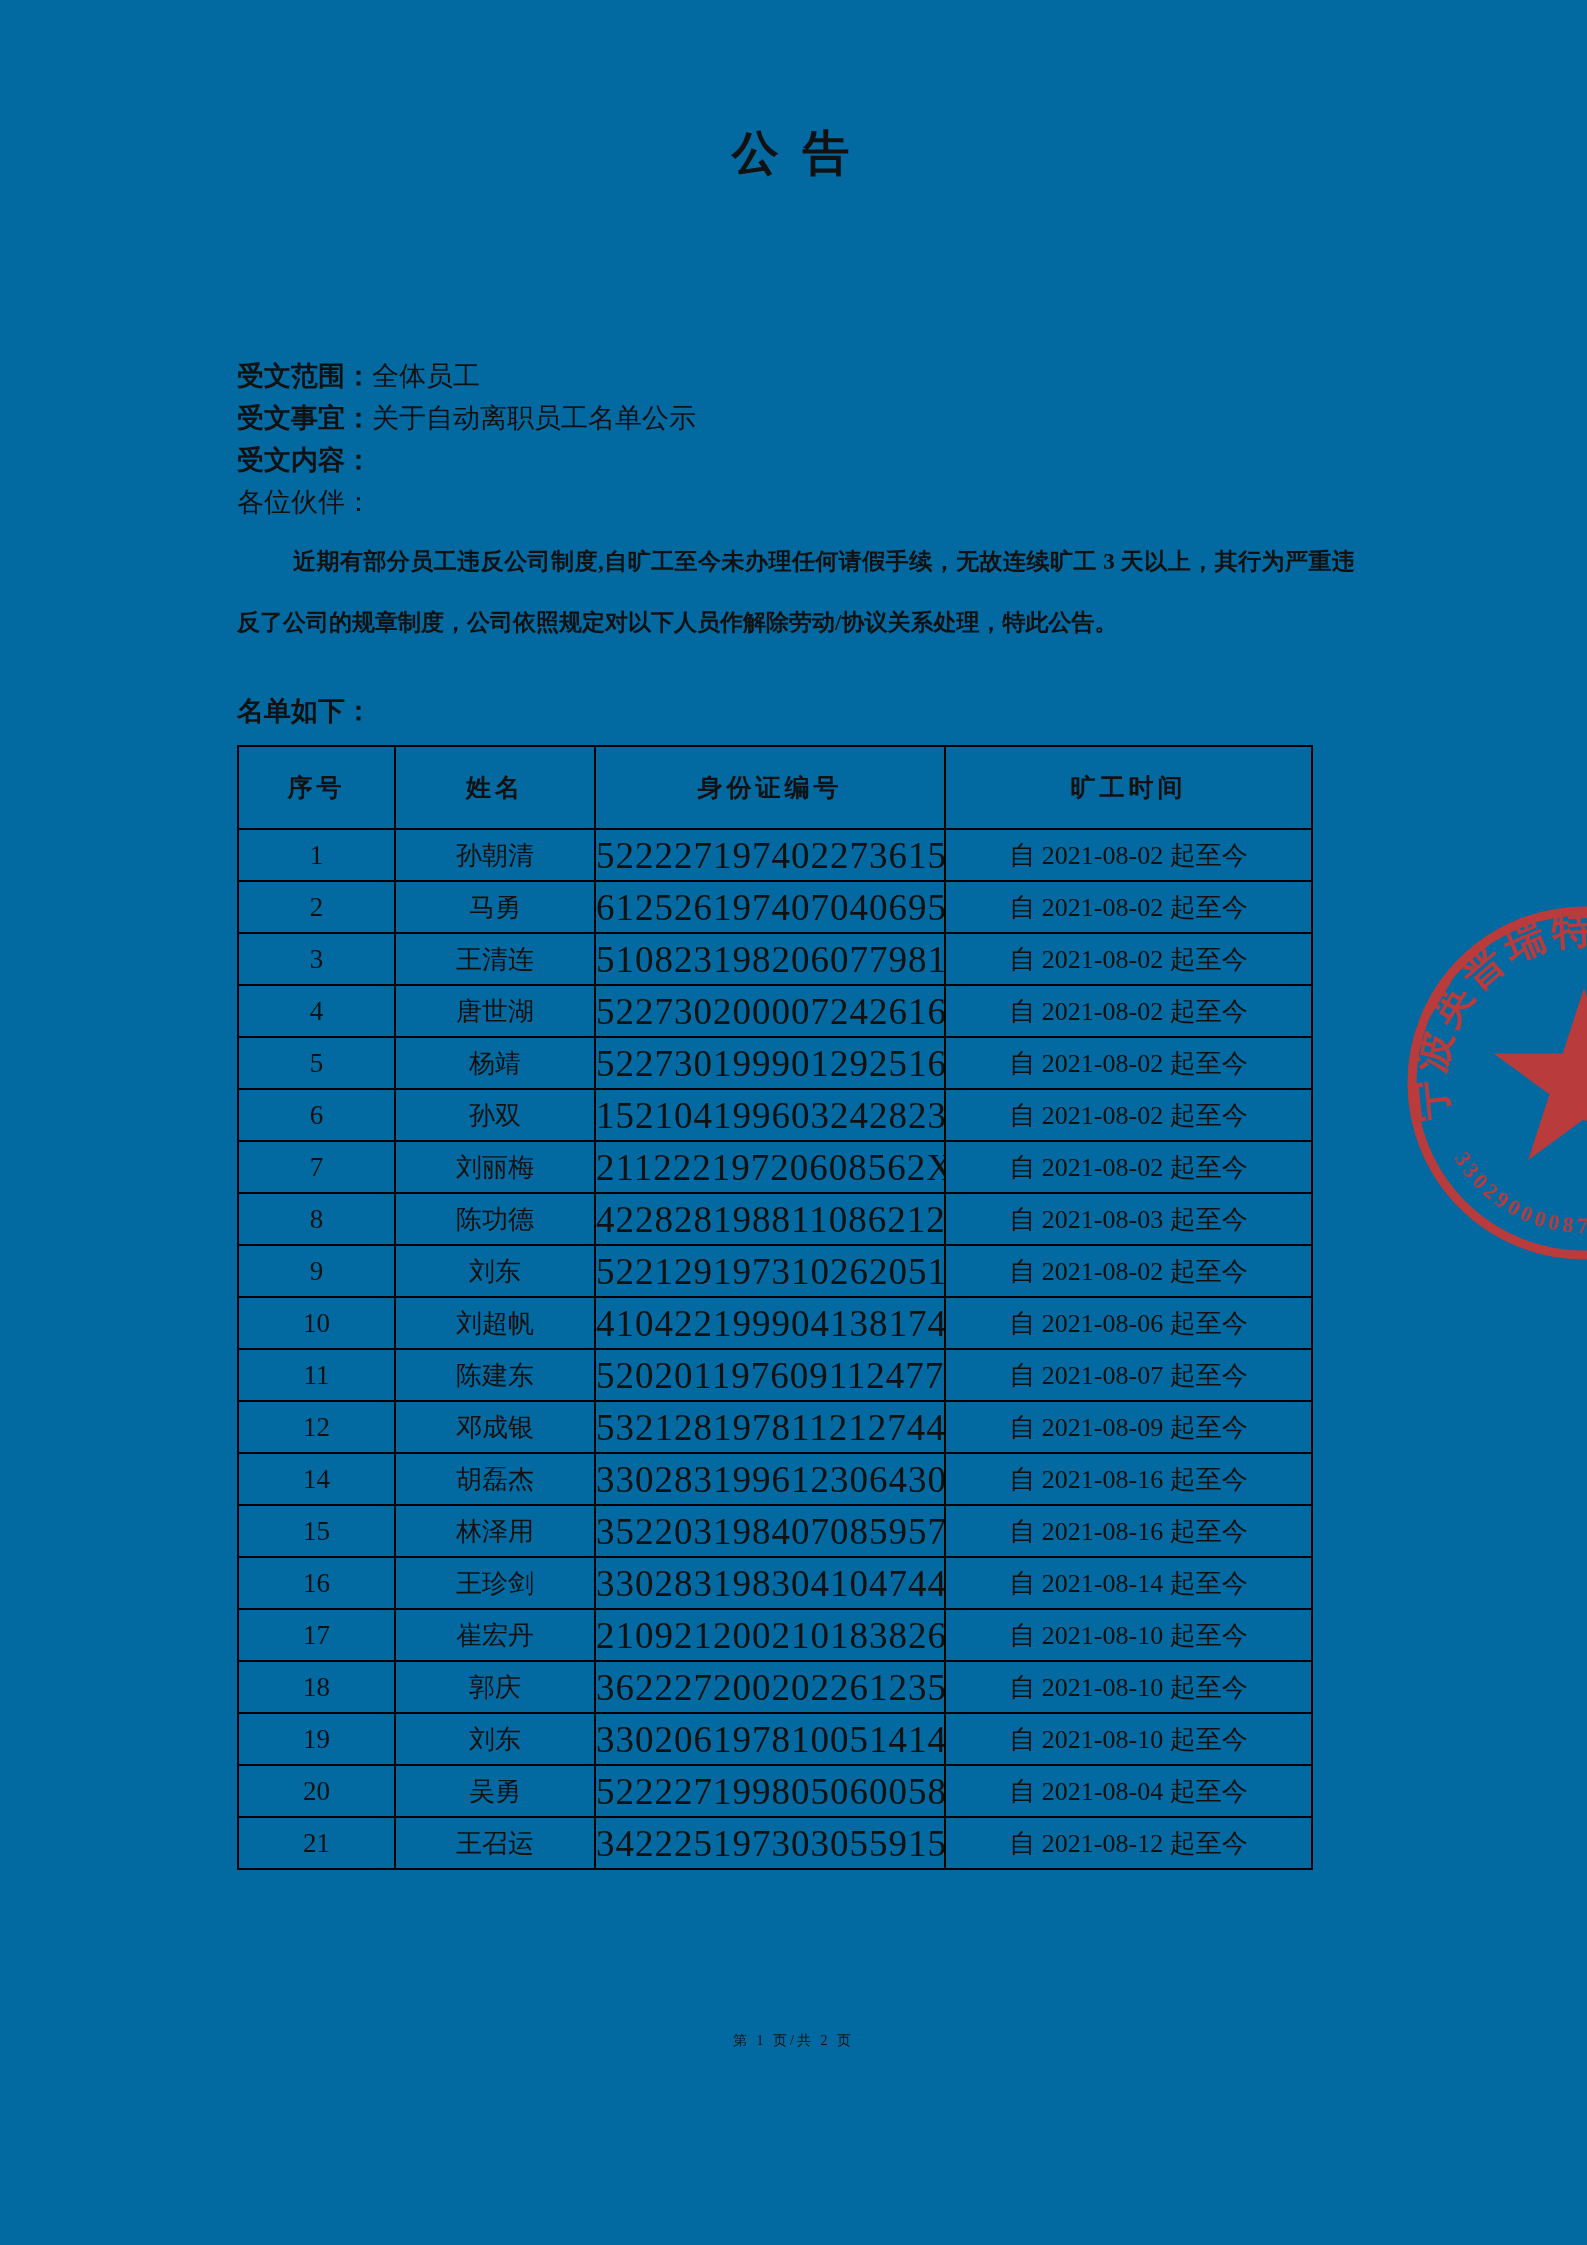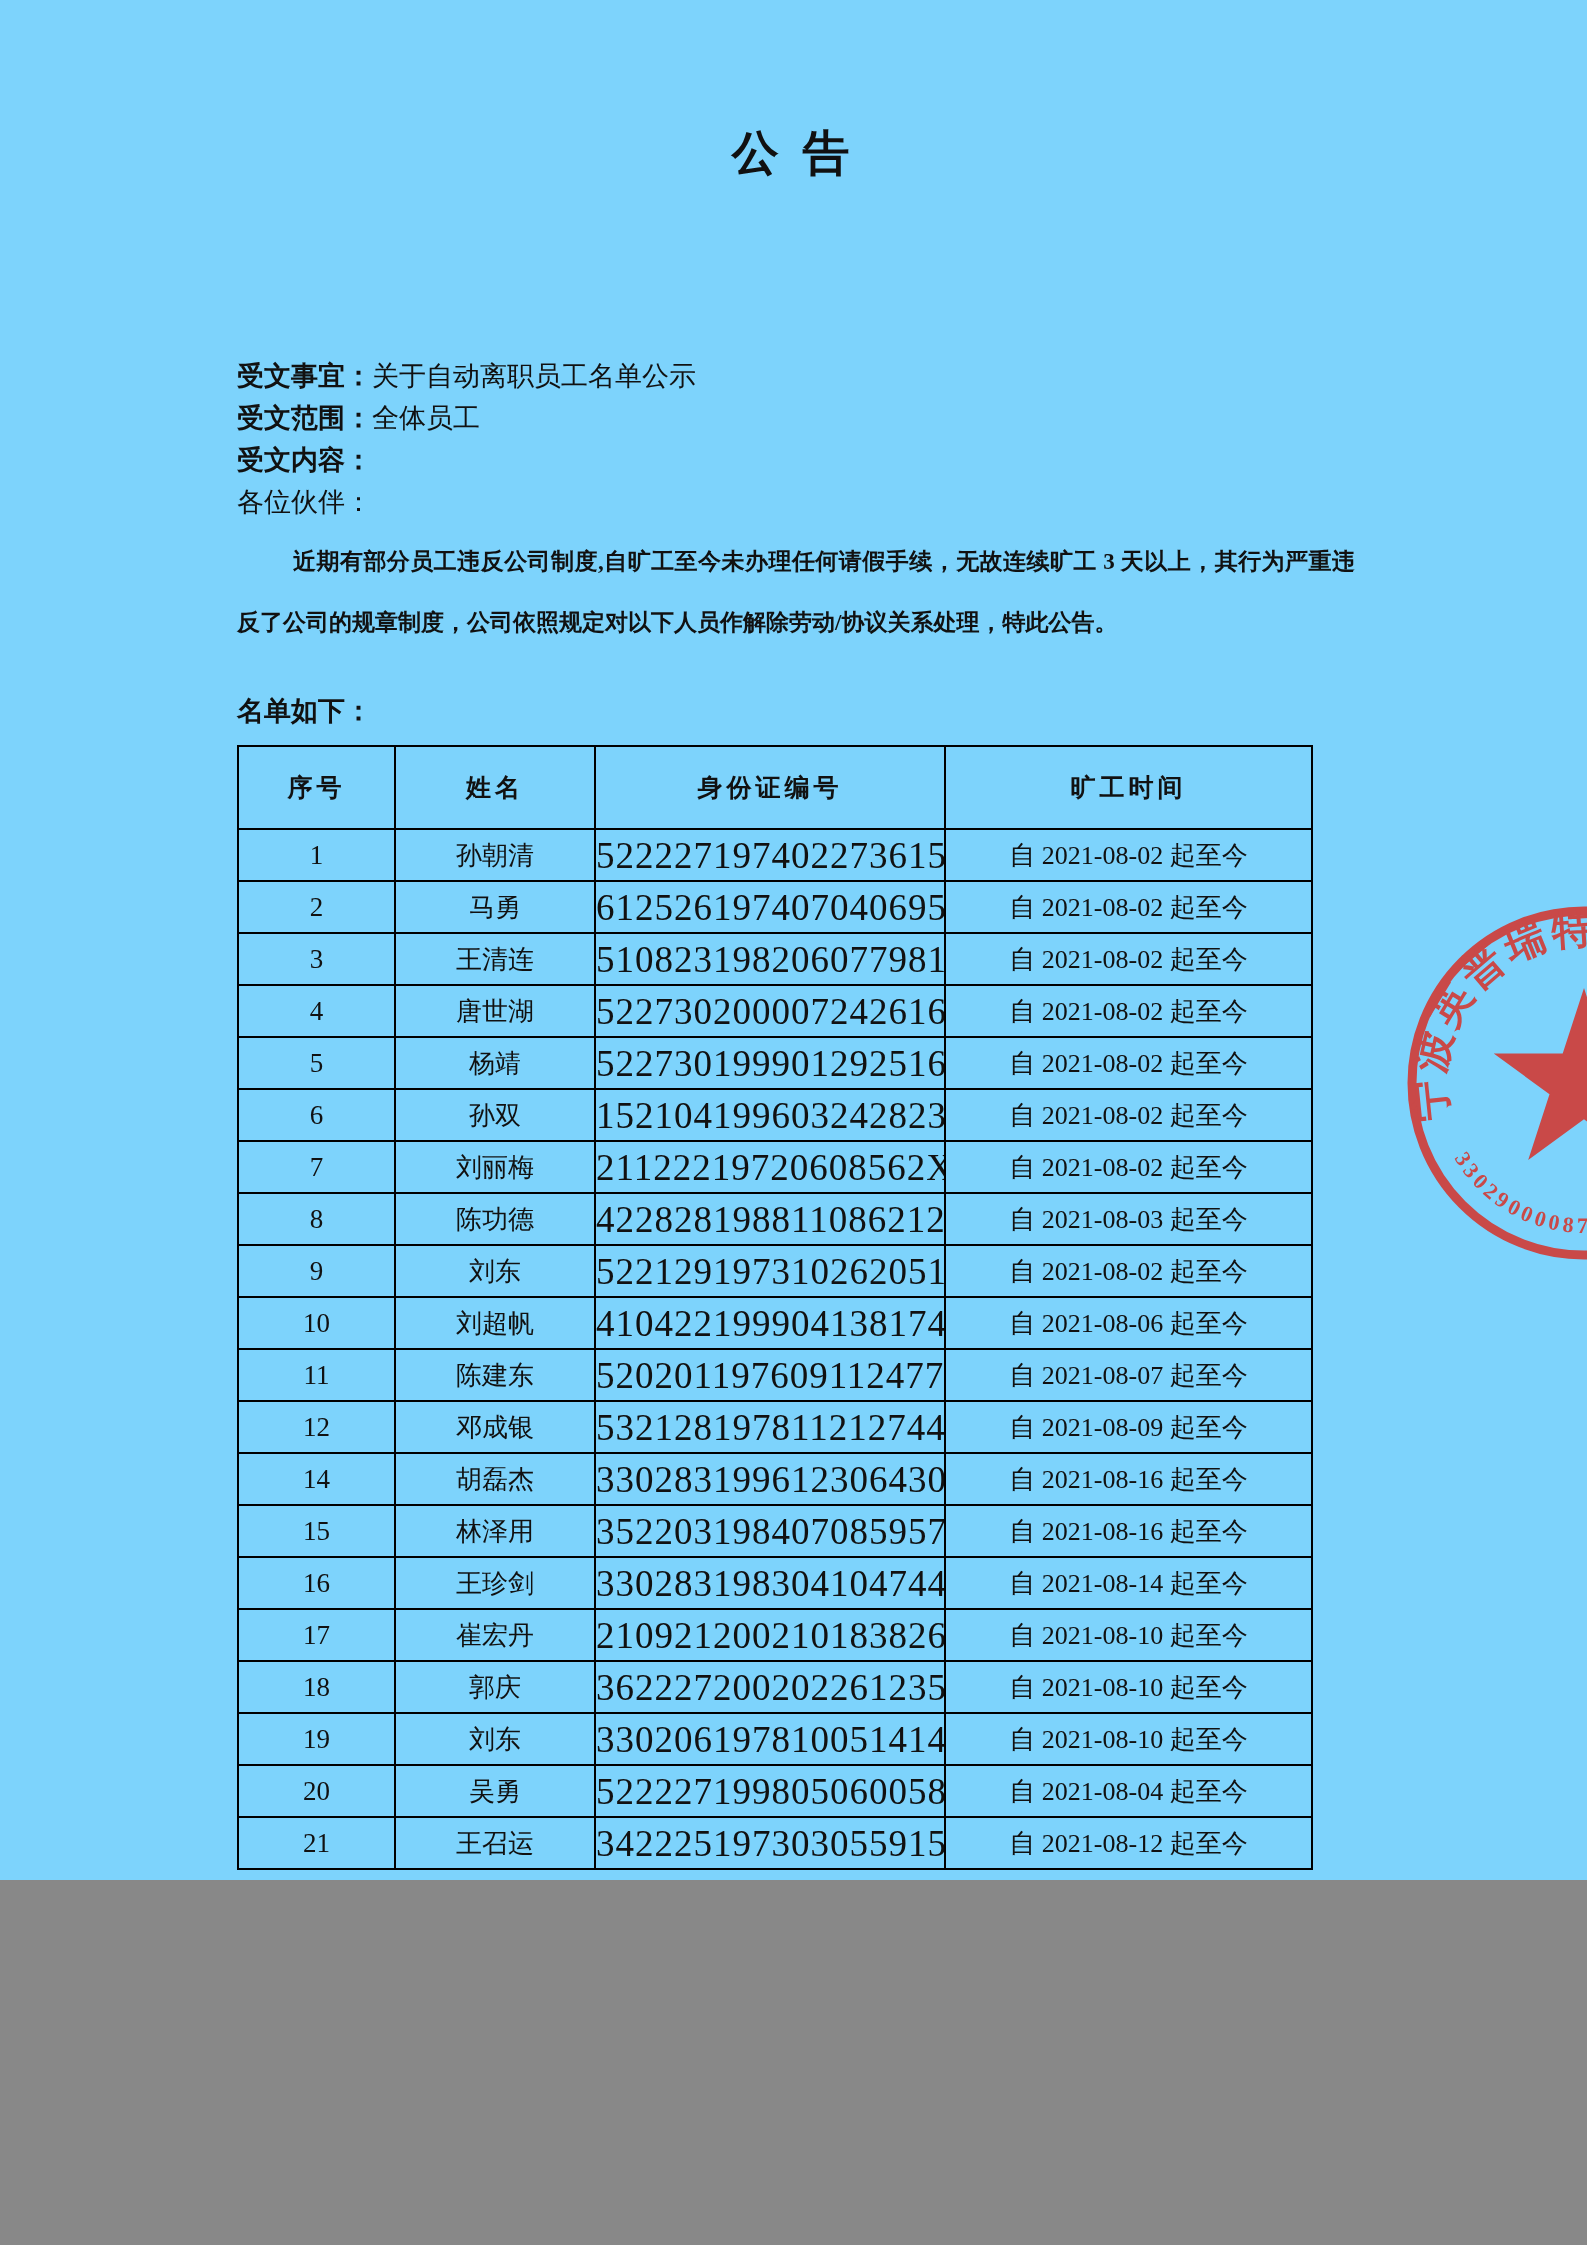--- a/index.html
+++ b/index.html
@@ -1,21 +1,21 @@
 <!DOCTYPE html>
 <html><head>
 <meta charset="utf-8">
 <style>
   html,body { margin:0; padding:0; background:#888; }
   .page {
     position: relative;
     width: 1587px;
-    height: 1880px;
+    height: 2245px;
     margin: 0 auto;
-    background: #7dd3fc;
+    background: #0369a1;
     overflow: hidden;
     font-family: "Liberation Serif", "DejaVu Serif", serif;
     color: #111;
   }
   .title {
     margin: 0;
     padding-top: 122px;
     text-align: center;
     font-size: 47px;
     font-weight: bold;
@@ -99,22 +99,22 @@
 </style>
 </head>
 <body>
 
 <div class="page">
 
   <h1 class="title">公  告</h1>
 
   <div class="content">
     <div id="meta-fields">
+        <div class="meta-line"><span class="meta-label">受文范围：</span><span class="meta-value">全体员工</span></div>
         <div class="meta-line"><span class="meta-label">受文事宜：</span><span class="meta-value">关于自动离职员工名单公示</span></div>
-        <div class="meta-line"><span class="meta-label">受文范围：</span><span class="meta-value">全体员工</span></div>
         <div class="meta-line"><span class="meta-label">受文内容：</span><span class="meta-value"></span></div>
       </div>
 
     <div class="salutation">各位伙伴：</div>
 
     <p class="paragraph">近期有部分员工违反公司制度,自旷工至今未办理任何请假手续，无故连续旷工 3 天以上，其行为严重违反了公司的规章制度，公司依照规定对以下人员作解除劳动/协议关系处理，特此公告。</p>
 
     <div class="list-intro">名单如下：</div>
 
     <table class="roster">

